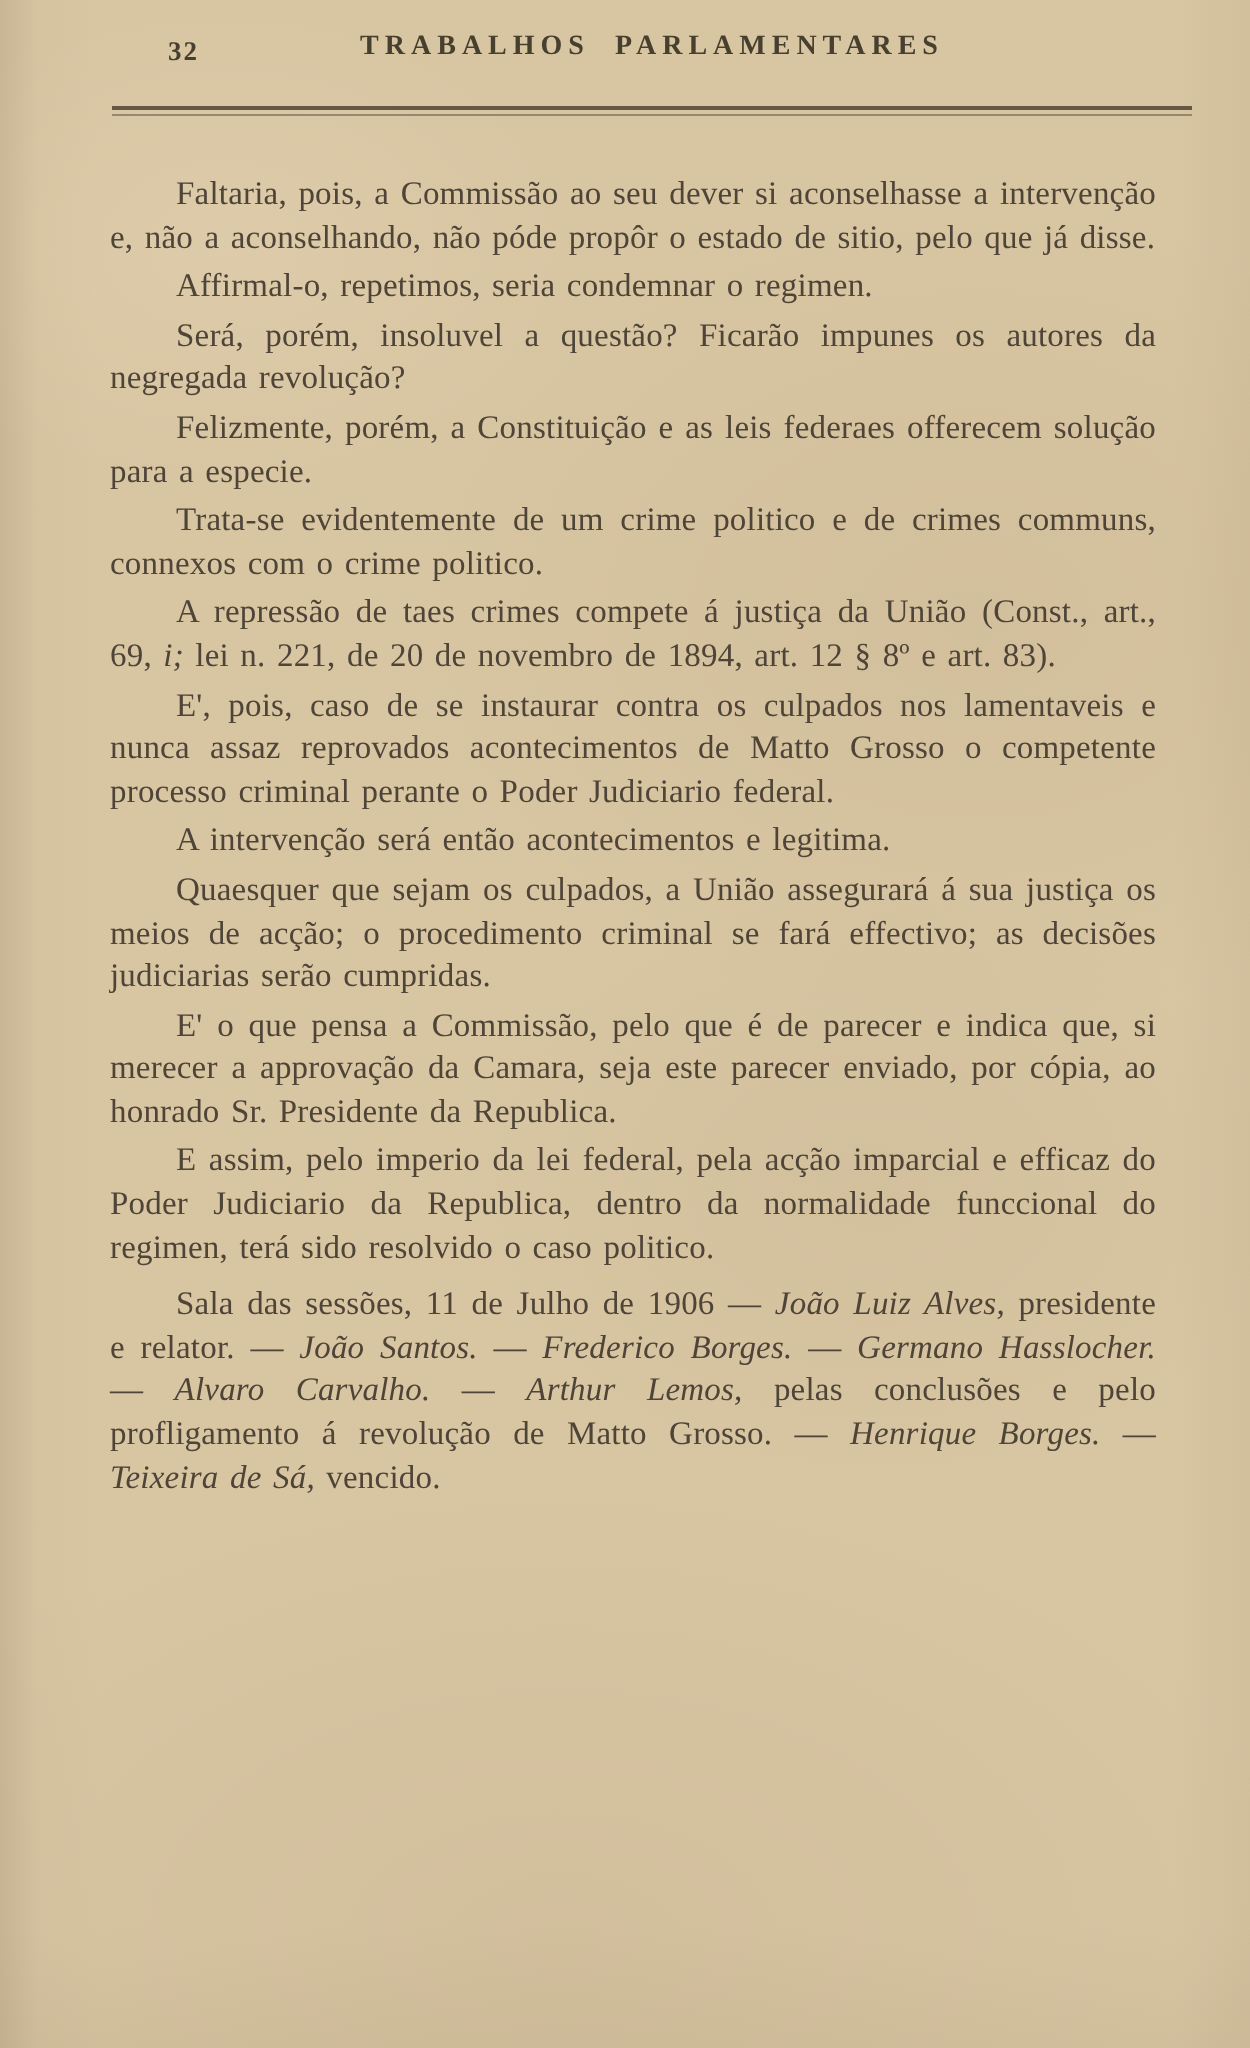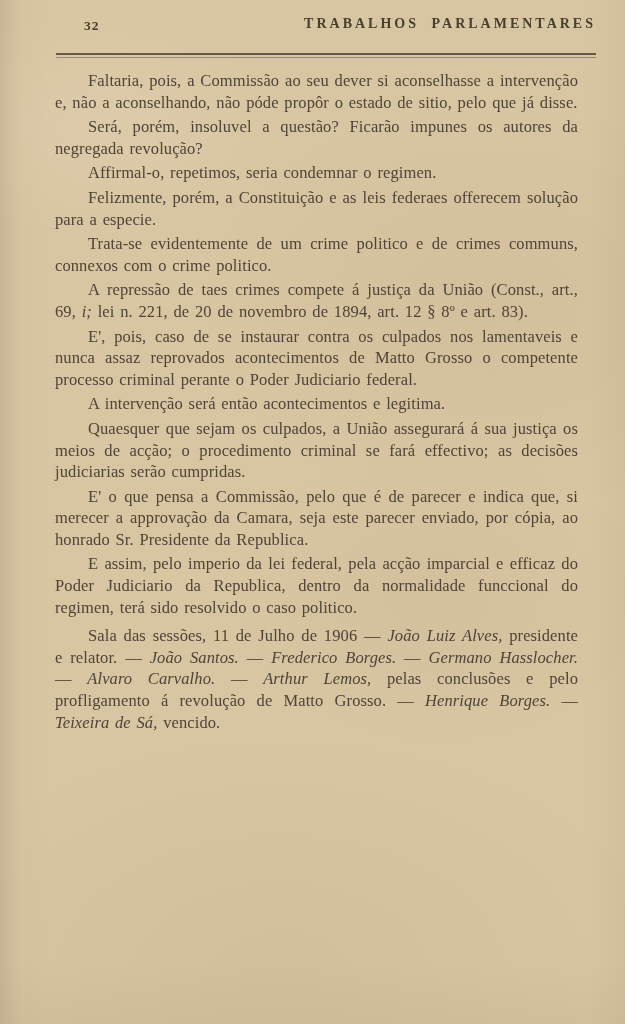--- a/index.html
+++ b/index.html
@@ -32,21 +32,21 @@
     position: absolute;
     left: 28px;
     top: 2px;
     font-size: 13.5px;
     font-weight: bold;
     letter-spacing: 1px;
     color: #47402f;
   }
   .running-head .title {
     display: block;
-    text-align: right;
+    text-align: center;
     font-size: 14px;
     font-weight: bold;
     letter-spacing: 3px;
     word-spacing: 6px;
     color: #47402f;
   }
 
   .rule {
     position: absolute;
     top: 53px;
@@ -67,40 +67,40 @@
     text-align: justify;
     word-spacing: 1.5px;
     letter-spacing: 0.1px;
   }
   .body-text p {
     margin: 0;
     padding: 0;
     text-indent: 33px;
     margin-top: 3px;
   }
-  .body-text p:first-child { margin-top: 0; }
+  .body-text p:first-child { margin-top: 16px; }
   .body-text p.extra { margin-top: 7px; }
   .body-text em { font-style: italic; }
 </style>
 </head>
 <body>
 
 <div class="page" style="--paper: #d8c5a2; --ink: #4e4438;">
 
   <header class="running-head">
     <span class="pagenum">32</span>
     <span class="title">TRABALHOS PARLAMENTARES</span>
   </header>
 
   <div class="rule"></div>
 
   <main class="body-text">
       <p><span>Faltaria, pois, a Commissão ao seu dever si aconselhasse a intervenção e, não a aconselhando, não póde propôr o estado de sitio, pelo que já disse.</span></p>
+      <p><span>Affirmal-o, repetimos, seria condemnar o regimen.</span></p>
       <p><span>Será, porém, insoluvel a questão? Ficarão impunes os autores da negregada revolução?</span></p>
-      <p><span>Affirmal-o, repetimos, seria condemnar o regimen.</span></p>
       <p><span>Felizmente, porém, a Constituição e as leis federaes offerecem solução para a especie.</span></p>
       <p><span>Trata-se evidentemente de um crime politico e de crimes communs, connexos com o crime politico.</span></p>
       <p><span>A repressão de taes crimes compete á justiça da União (Const., art., 69, </span><em>i;</em><span> lei n. 221, de 20 de novembro de 1894, art. 12 § 8º e art. 83).</span></p>
       <p><span>E', pois, caso de se instaurar contra os culpados nos lamentaveis e nunca assaz reprovados acontecimentos de Matto Grosso o competente processo criminal perante o Poder Judiciario federal.</span></p>
       <p><span>A intervenção será então acontecimentos e legitima.</span></p>
       <p><span>Quaesquer que sejam os culpados, a União assegurará á sua justiça os meios de acção; o procedimento criminal se fará effectivo; as decisões judiciarias serão cumpridas.</span></p>
       <p><span>E' o que pensa a Commissão, pelo que é de parecer e indica que, si merecer a approvação da Camara, seja este parecer enviado, por cópia, ao honrado Sr. Presidente da Republica.</span></p>
       <p><span>E assim, pelo imperio da lei federal, pela acção imparcial e efficaz do Poder Judiciario da Republica, dentro da normalidade funccional do regimen, terá sido resolvido o caso politico.</span></p>
       <p class="extra"><span>Sala das sessões, 11 de Julho de 1906 — </span><em>João Luiz Alves,</em><span> presidente e relator. — </span><em>João Santos.</em><span> — </span><em>Frederico Borges.</em><span> — </span><em>Germano Hasslocher.</em><span> — </span><em>Alvaro Carvalho.</em><span> — </span><em>Arthur Lemos,</em><span> pelas conclusões e pelo profligamento á revolução de Matto Grosso. — </span><em>Henrique Borges.</em><span> — </span><em>Teixeira de Sá,</em><span> vencido.</span></p>
     </main>

